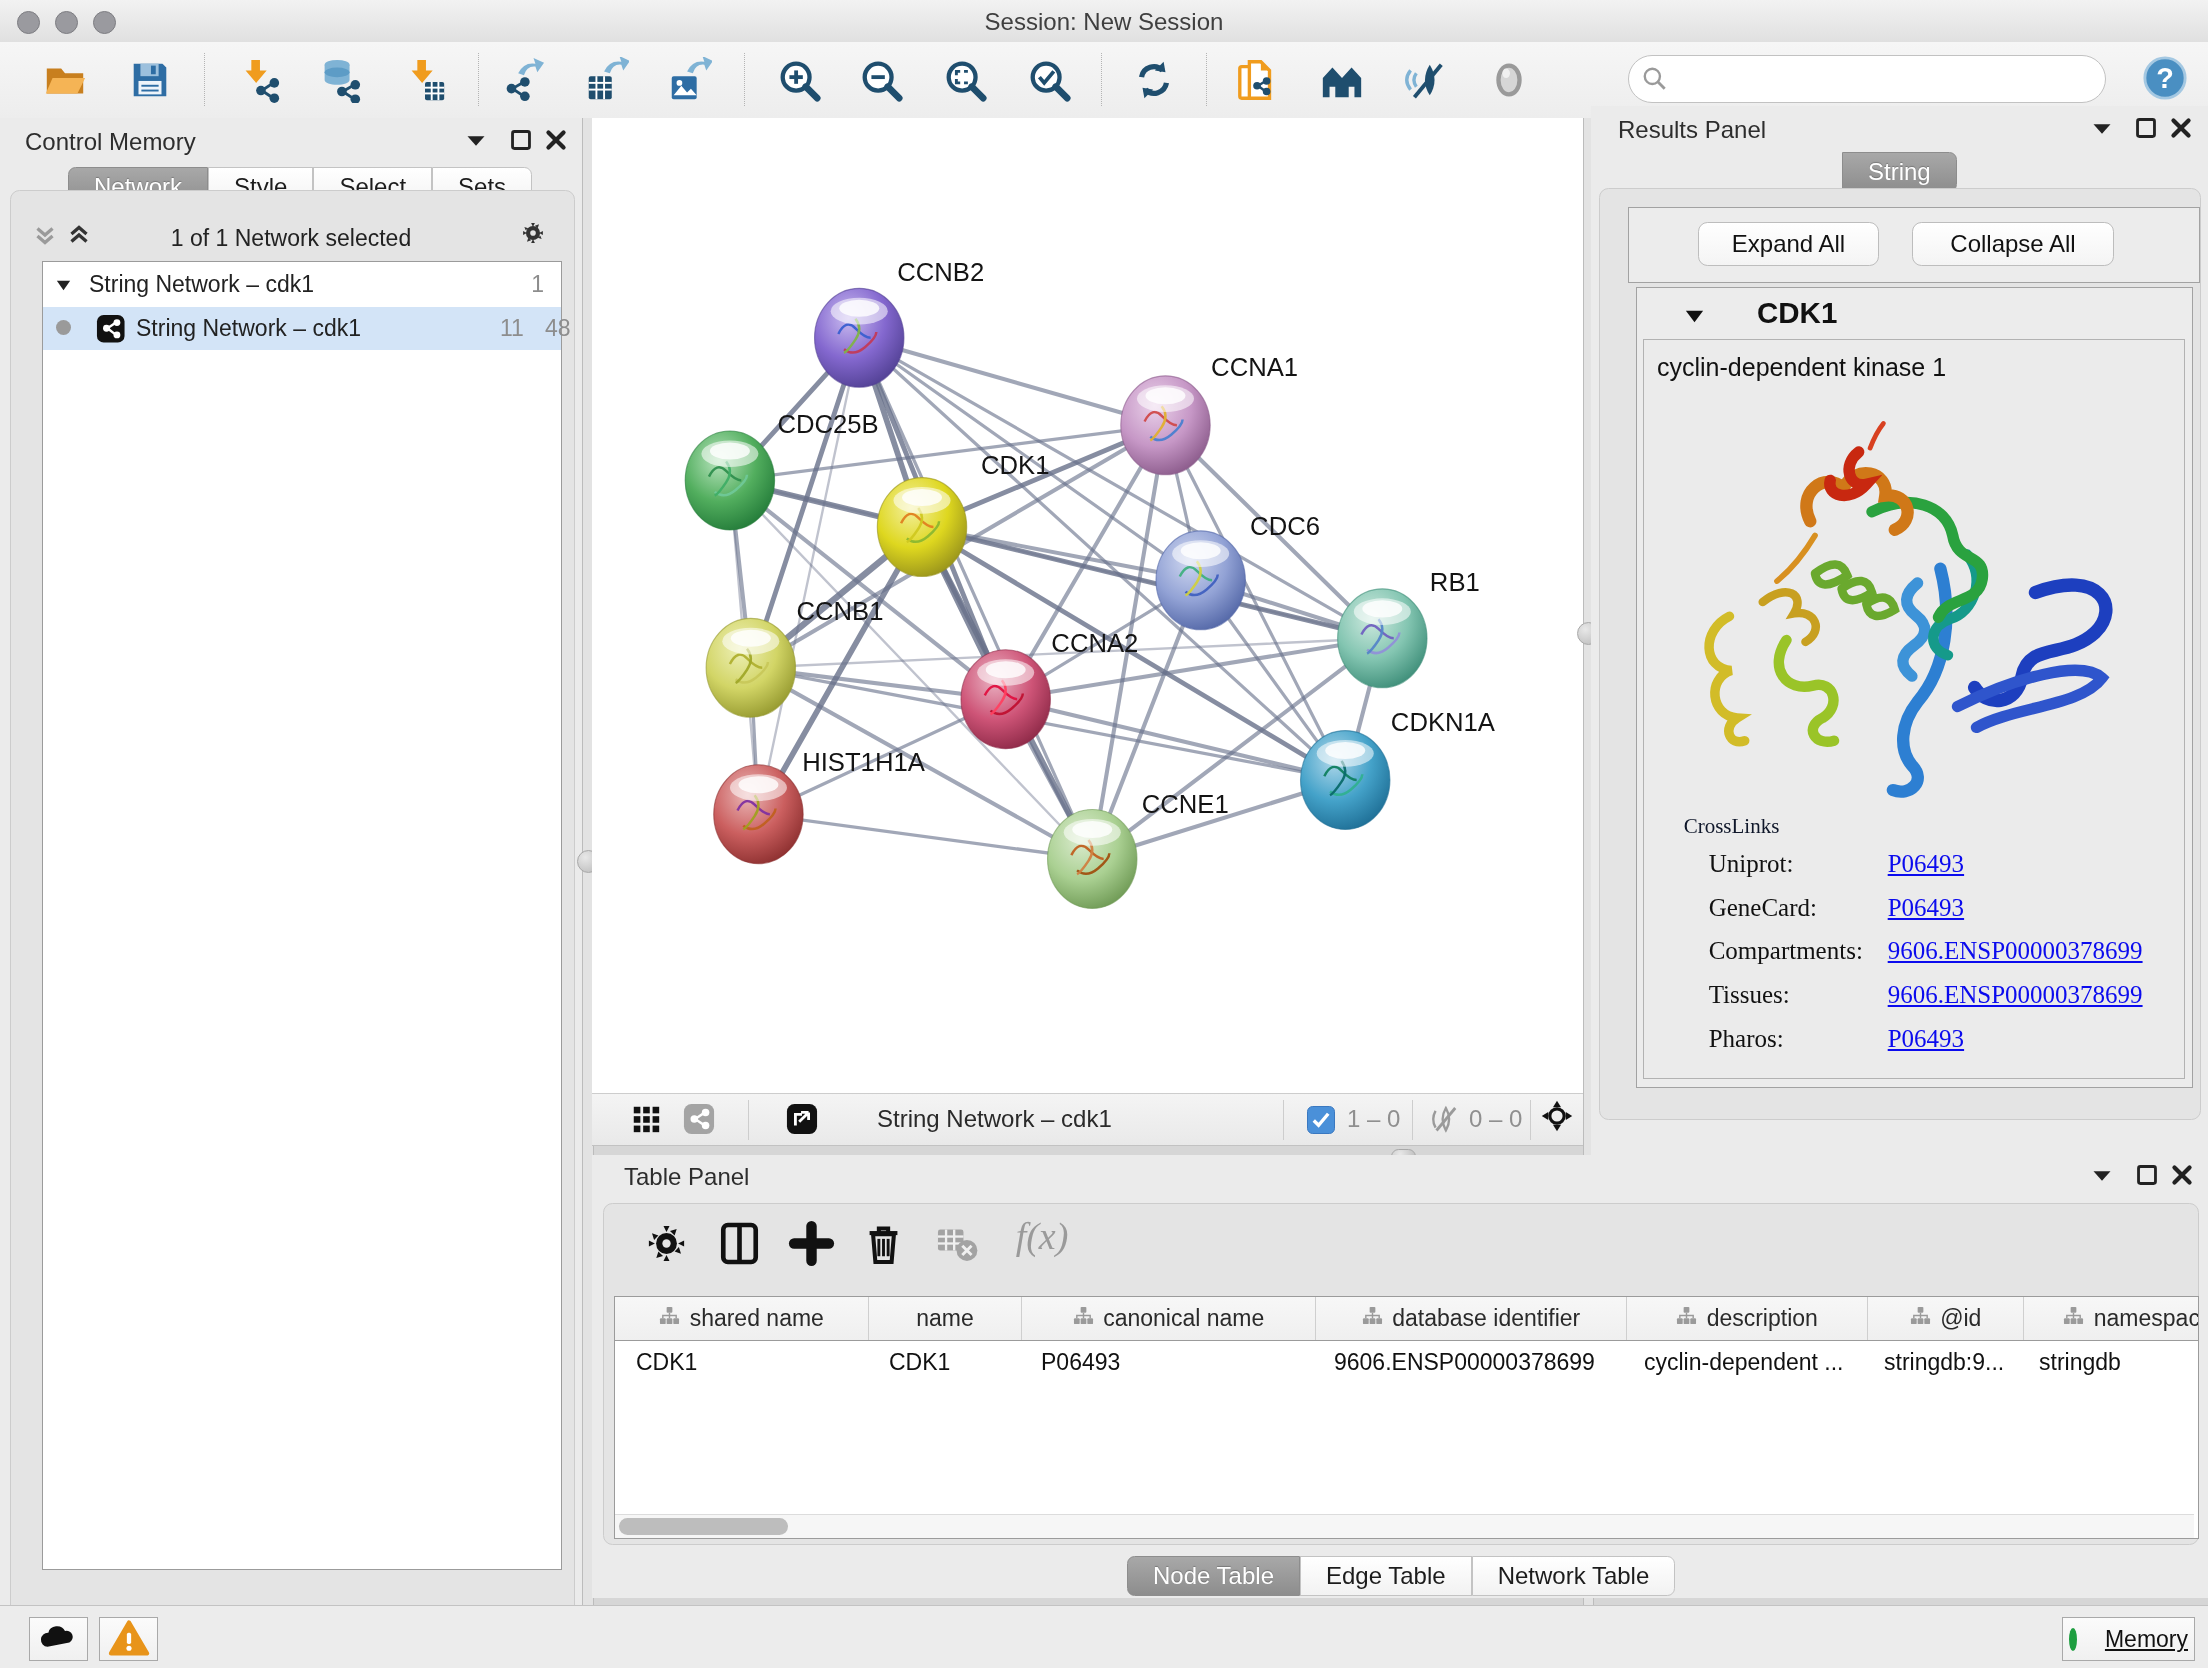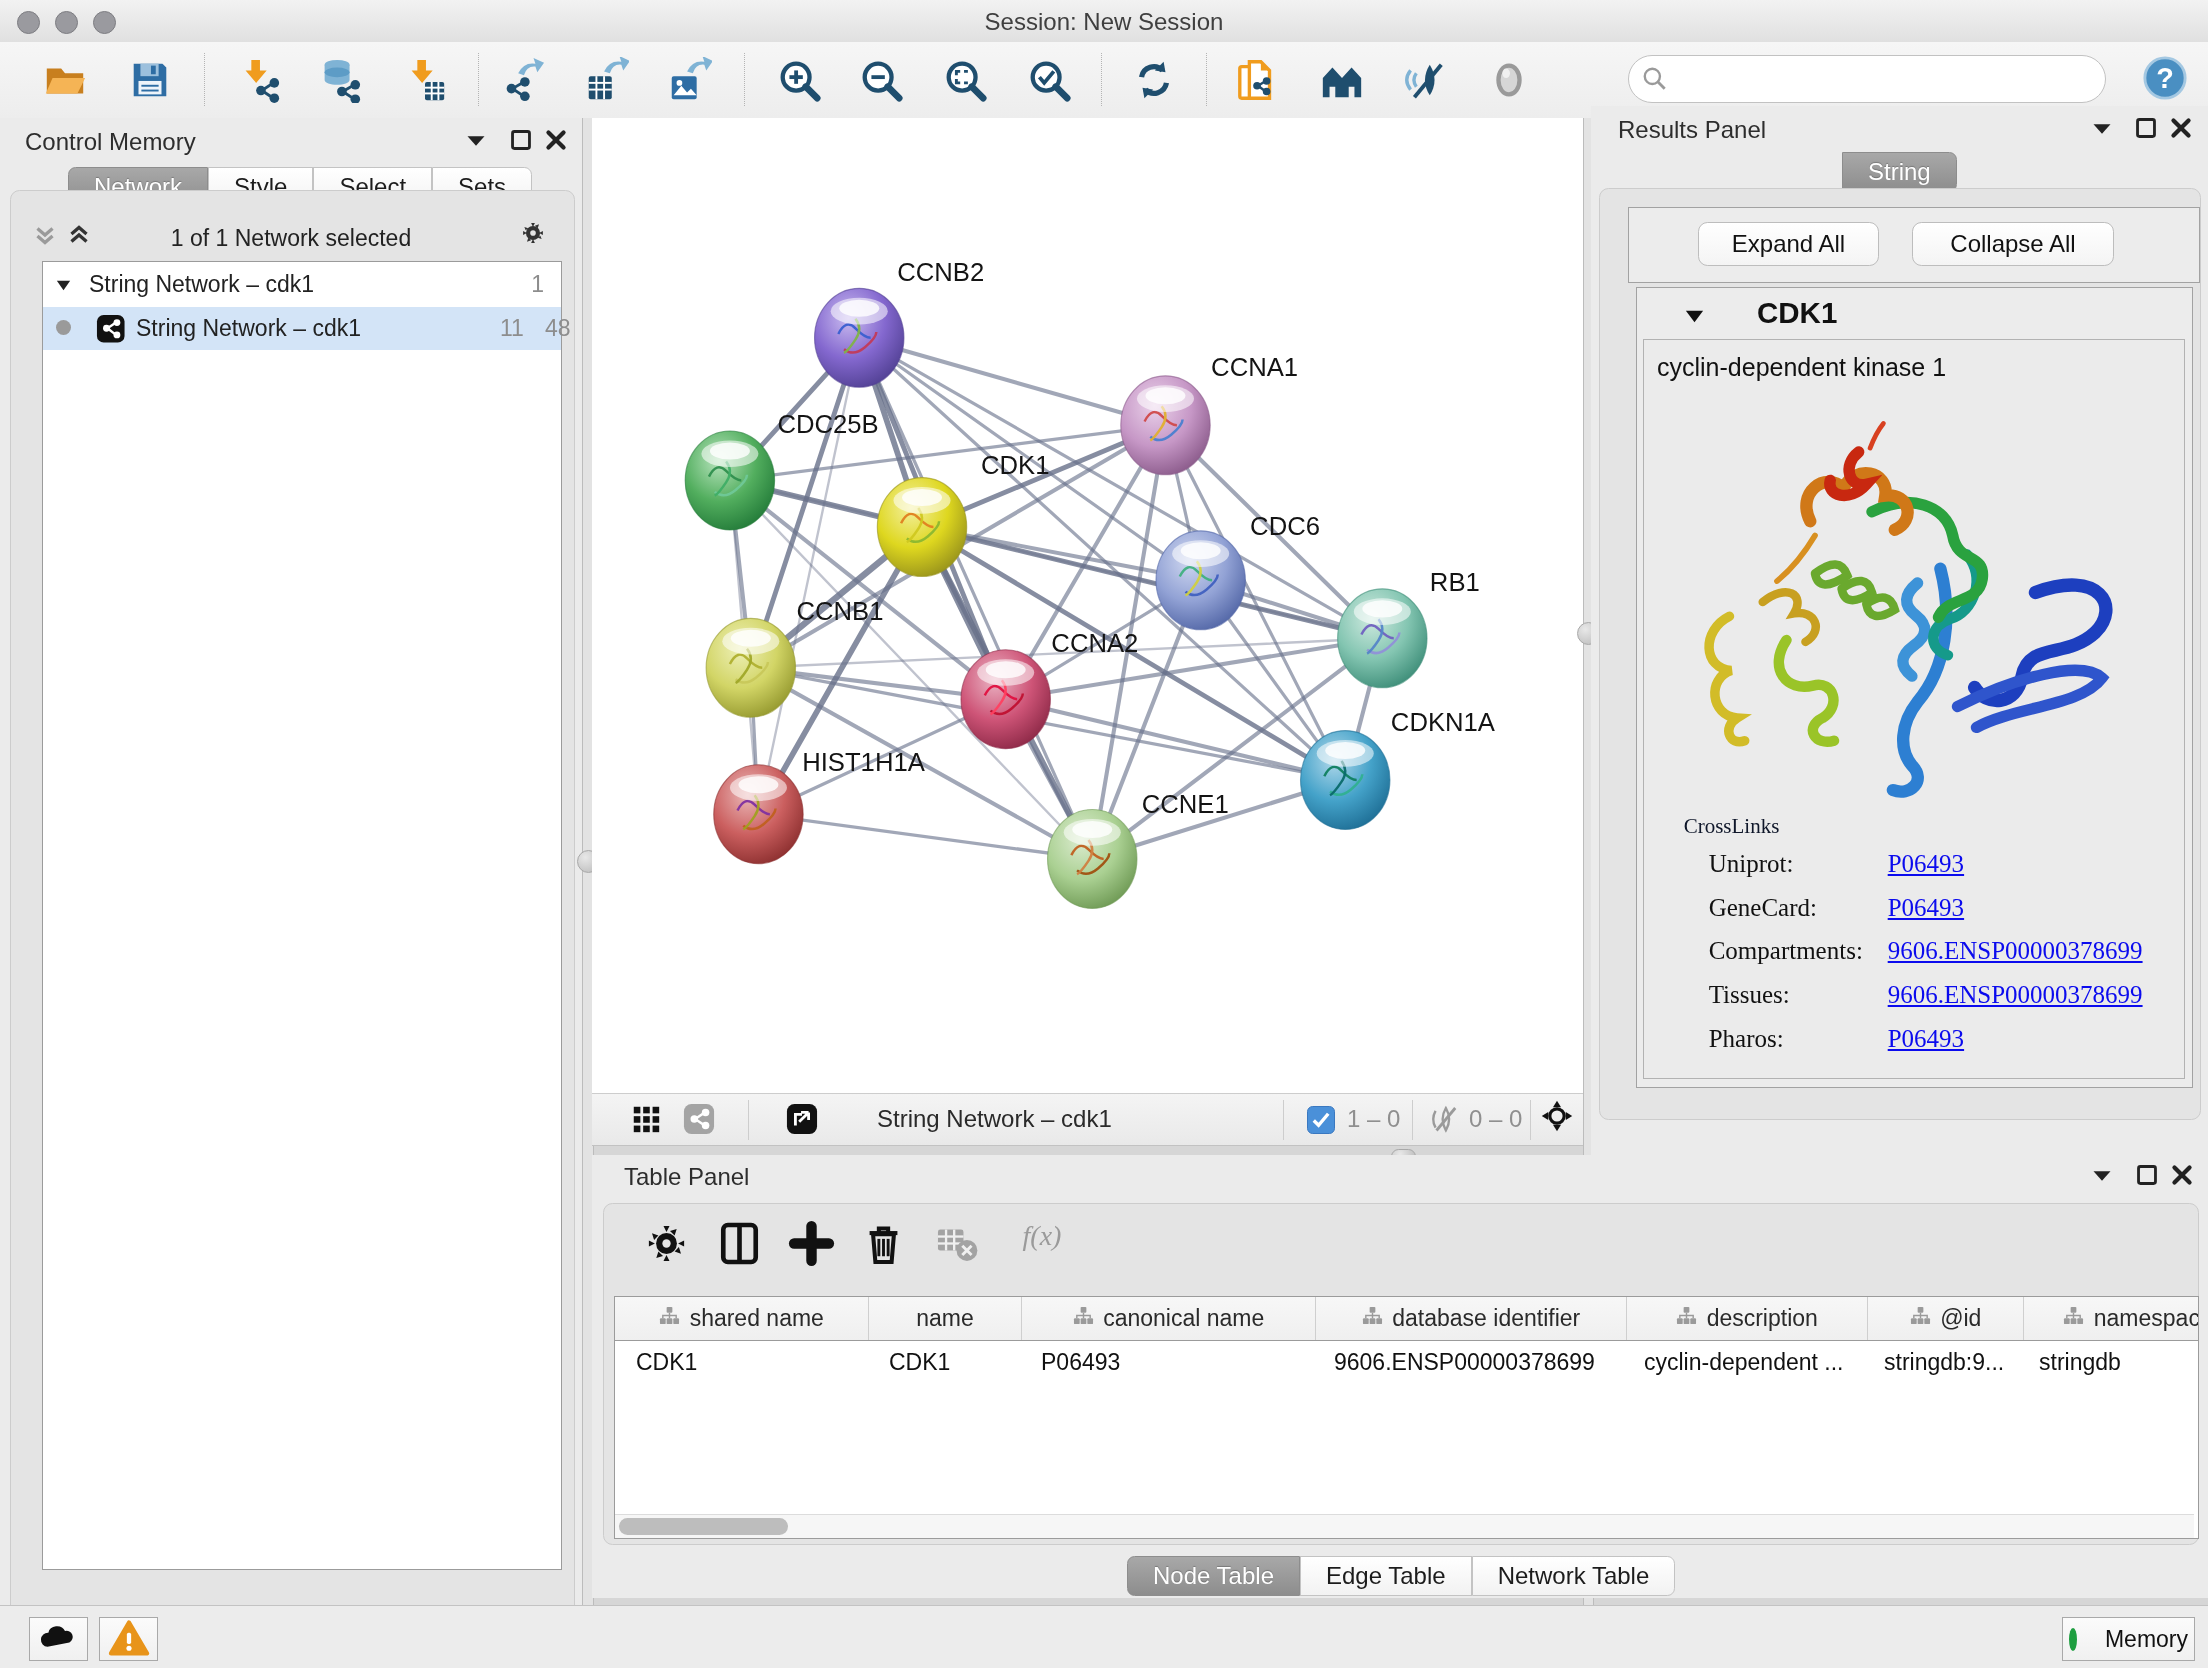--- a/index.html
+++ b/index.html
@@ -69,21 +69,21 @@
   .td{flex:none;font-size:23px;color:#111;padding:7.6px 0 0 21px;box-sizing:border-box;
       overflow:hidden;white-space:nowrap;cursor:text;}
   .hscroll{position:absolute;height:23px;background:#f6f6f6;border-top:1px solid #dcdcdc;}
   .hthumb{position:absolute;top:2.9px;height:17px;border-radius:8.6px;background:#bdbdbd;cursor:pointer;}
   
   .bottombar{position:absolute;left:0;top:1605px;width:2208px;height:63px;background:#ececec;
     border-top:1px solid #c3c3c3;}
   .sqbtn{position:absolute;top:11.4px;width:59px;height:44px;background:linear-gradient(#fbfbfb,#f0f0f0);
     border:1.9px solid #a9a9a9;cursor:pointer;}
   .membtn{position:absolute;top:11.4px;left:2062px;width:133px;height:44px;background:linear-gradient(#fbfbfb,#f0f0f0);
-    border:1.9px solid #a9a9a9;font-size:23px;color:#111;cursor:pointer;display:flex;align-items:center;gap:28px;justify-content:center;}
+    border:1.9px solid #a9a9a9;font-size:23px;color:#111;cursor:pointer;display:flex;align-items:center;gap:28px;justify-content:center;text-decoration:underline;}
   .dot-green{width:23px;height:23px;border-radius:50%;}
 </style>
 </head>
 <body>
 
 <div class="titlebar">
   <div class="tlight" style="left:17px"></div>
   <div class="tlight" style="left:55px"></div>
   <div class="tlight" style="left:93px"></div>
   <div class="wintitle">Session: New Session</div>
@@ -716,21 +716,21 @@
           <line x1="6" y1="22" x2="28" y2="22"></line>
           <line x1="13" y1="10" x2="13" y2="28"></line>
           <line x1="20" y1="10" x2="20" y2="28"></line>
         </g>
         <circle cx="31" cy="28" r="9" fill="#555"></circle>
         <g stroke="#fff" stroke-width="2.5">
           <line x1="27" y1="24" x2="35" y2="32"></line>
           <line x1="35" y1="24" x2="27" y2="32"></line>
         </g>
       </svg></button>
-  <button class="ttoolbtn" style="left:407px;top:57px;width:86px"><span class="serif" style="font-style:italic;font-size:28px;color:#9a9a9a">f(x)</span></button>
+  <button class="ttoolbtn" style="left:407px;top:57px;width:86px"><span class="serif" style="font-style:italic;font-size:38px;color:#9a9a9a">f(x)</span></button>
 
   <div class="tablegrid" style="left:22px;top:141px;width:1583px;height:241px">
     <div class="thead" id="table-head">
         <div class="th" style="width: 253px;">
           <span><svg viewBox="0 0 22 22" style="width:21px;height:21px;flex:none">
               <g fill="#9a9a9a">
                 <rect x="8" y="2" width="6" height="6" rx="1"></rect>
                 <rect x="1" y="14" width="6" height="6" rx="1"></rect>
                 <rect x="8" y="14" width="6" height="6" rx="1"></rect>
                 <rect x="15" y="14" width="6" height="6" rx="1"></rect>

